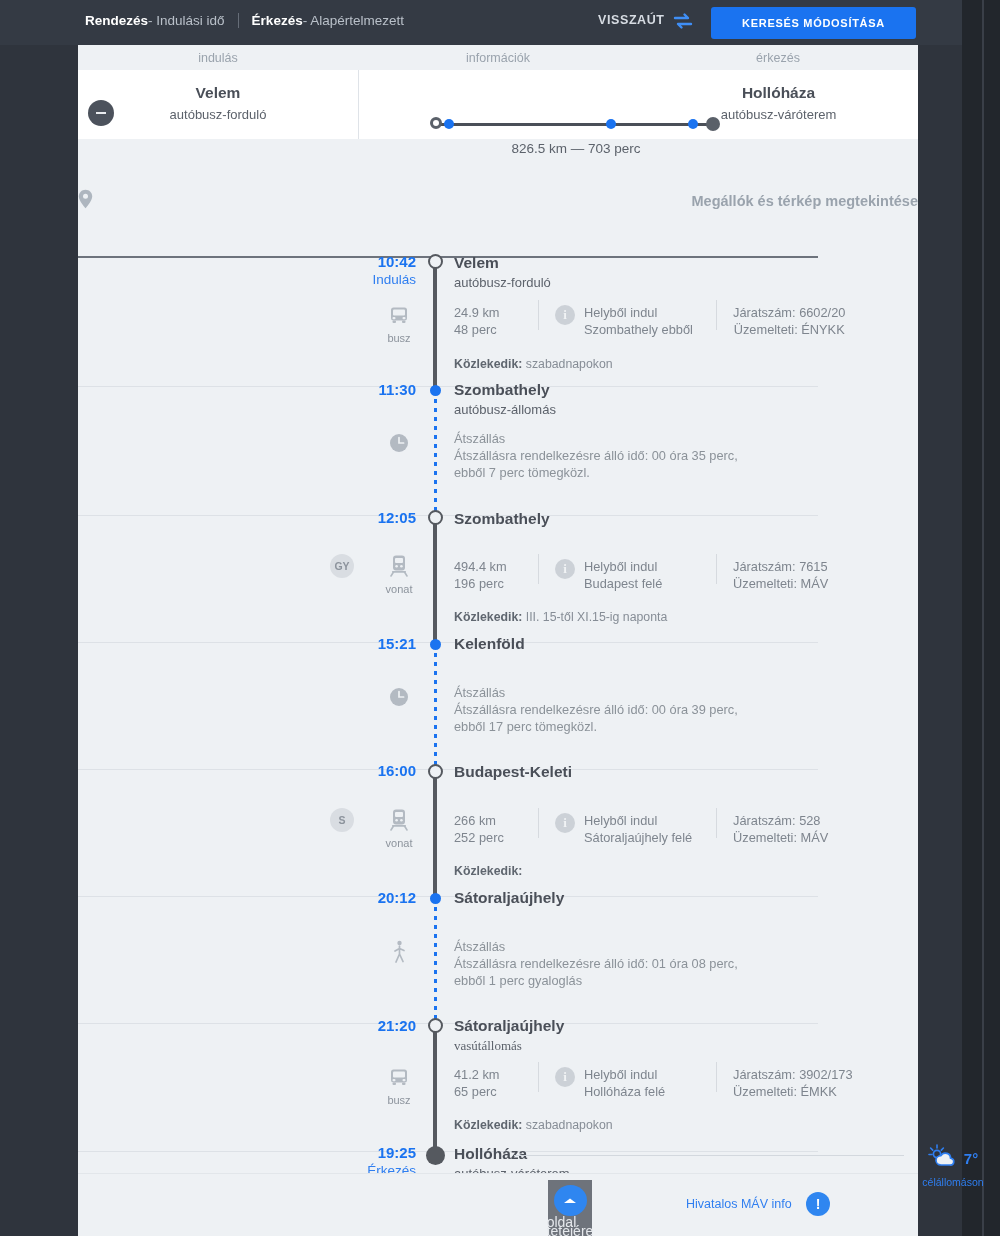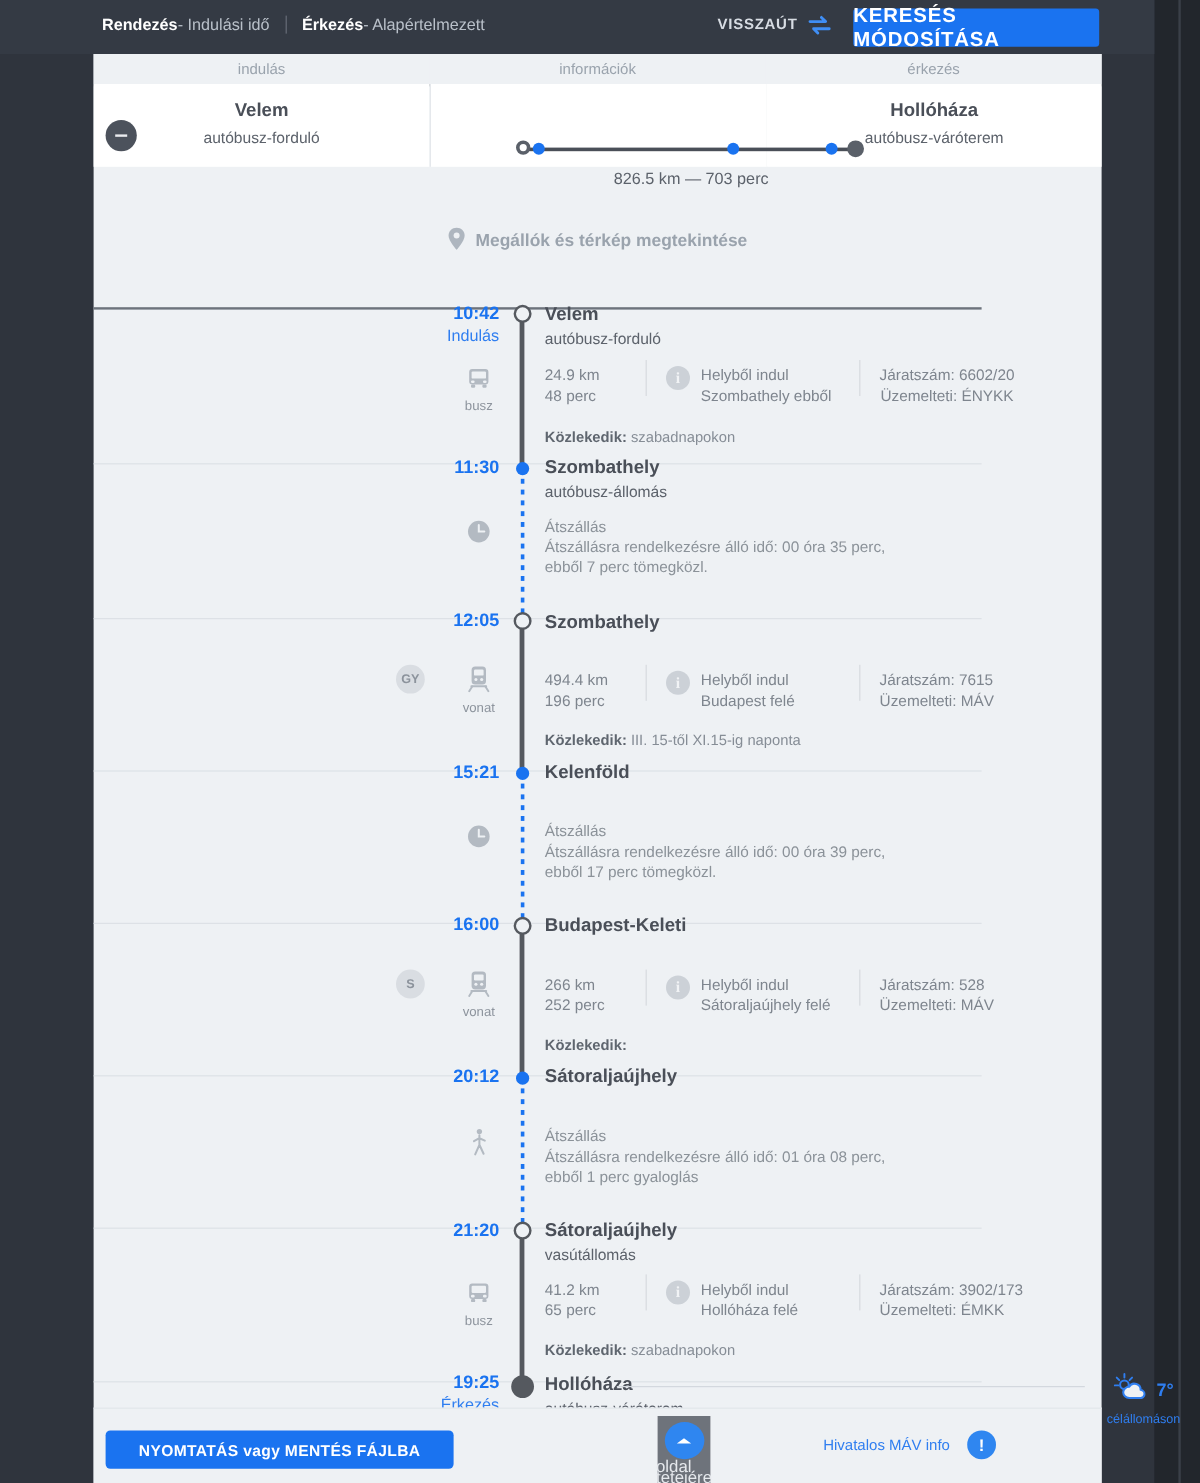--- a/index.html
+++ b/index.html
@@ -19,21 +19,21 @@
   #toolbar{position:absolute;left:0;top:0;width:962px;height:45px;background:#343a44;}
   #sortline{position:absolute;left:85px;top:13px;font-size:13.5px;color:#b9c0c9;white-space:nowrap;}
   #sortline b{color:#ffffff;font-weight:bold;}
   #sortline .sep{display:inline-block;width:1px;height:15px;background:#666d78;
                  vertical-align:-3px;margin:0 13px;}
   #sortline .dash{color:#b9c0c9;}
   #returnbtn{position:absolute;left:598px;top:13px;font-size:12.5px;letter-spacing:.6px;
              font-weight:bold;color:#d7dce3;white-space:nowrap;}
   #swapicon{position:absolute;left:672px;top:11px;width:22px;height:20px;}
   #modbtn{position:absolute;left:711px;top:7px;width:205px;height:32px;background:#1a73f0;
-          border-radius:3px;color:#fff;font-size:17px;font-weight:bold;letter-spacing:.7px;
+          border-radius:3px;color:#fff;font-size:11px;font-weight:bold;letter-spacing:.7px;
           display:flex;align-items:center;justify-content:center;}
 
   
   #panel{position:absolute;left:78px;top:45px;width:840px;height:1191px;background:#eef1f4;}
 
   
   #hdr{position:absolute;left:0;top:0;width:840px;height:94px;}
   .hcolhdr{position:absolute;top:0;height:25px;font-size:12.5px;color:#9aa3ad;
            display:flex;align-items:center;justify-content:center;background:#eef1f4;}
   .hcell{position:absolute;top:25px;height:69px;background:#ffffff;}
@@ -52,21 +52,21 @@
   #minibar .line{position:absolute;left:10px;top:6px;width:272px;height:3px;background:#4a4f58;}
   #minibar .ring{position:absolute;left:0px;top:0px;width:12px;height:12px;border-radius:50%;
                  border:3px solid #5a6069;background:#ffffff;box-sizing:border-box;}
   #minibar .dot{position:absolute;top:2px;width:10px;height:10px;border-radius:50%;background:#1a73f0;}
   #minibar .endd{position:absolute;right:0;top:0px;width:14px;height:14px;border-radius:50%;background:#5a6069;}
   #miniinfo{position:absolute;left:358px;top:96px;width:280px;text-align:center;
             font-size:13.5px;color:#5c626b;}
 
   
   #maplink{position:absolute;left:0;top:119px;width:840px;height:74px;
-           display:flex;align-items:center;justify-content:center;gap:8px;}
+           display:flex;align-items:center;justify-content:space-between;gap:8px;}
   #maplink .txt{font-size:14.5px;font-weight:bold;color:#9aa3ad;}
 
   
   #itin{position:absolute;left:0;top:193px;width:840px;height:935px;}
   .rowline{position:absolute;left:0;height:1px;background:#dde1e6;width:740px;}
   .rowline.strong{background:#6d737c;height:2px;}
   .timecol{position:absolute;width:64px;text-align:right;}
   .tm{font-size:15px;font-weight:bold;color:#1a73f0;line-height:18px;}
   .tlabel{font-size:13.5px;color:#2f7ef0;line-height:17px;}
   .stopname{position:absolute;font-size:15.5px;font-weight:bold;color:#4a4f58;}
@@ -387,21 +387,21 @@
         <div>Átszállás</div>
         <div>Átszállásra rendelkezésre álló idő: 01 óra 08 perc,</div>
         <div>ebből 1 perc gyaloglás</div>
       </div>
 
       <div class="mk-ring" style="top:780px;"></div>
       <div class="timecol" style="left:274px;top:779px;">
         <div class="tm">21:20</div>
       </div>
       <div class="stopname" style="left:376px;top:779px;">Sátoraljaújhely</div>
-      <div class="stopsub" style="left:376px;top:800px;">vasútállomás</div>
+      <div class="stopsub" style="left:376px;top:800px;font-family:Liberation Serif, serif;">vasútállomás</div>
 
       <div class="modecol" style="top:828px;">
         <span>
           <svg width="22" height="22" viewBox="0 0 22 22">
             <rect x="3" y="3.5" width="16" height="13" rx="2.5" fill="#b3bac2"></rect>
             <rect x="5" y="5.5" width="12" height="6" rx="1" fill="#eef1f4"></rect>
             <rect x="4.5" y="13" width="3" height="2.2" rx="1" fill="#eef1f4"></rect>
             <rect x="14.5" y="13" width="3" height="2.2" rx="1" fill="#eef1f4"></rect>
             <rect x="4.5" y="16.5" width="3.5" height="2.6" rx="1" fill="#b3bac2"></rect>
             <rect x="14" y="16.5" width="3.5" height="2.6" rx="1" fill="#b3bac2"></rect>
@@ -455,21 +455,20 @@
                      C14.1 10.6 16.6 9.6 19 10.4 C21.2 11.1 22.6 13.1 22.5 15.2
                      C24.6 15.6 26 17.4 25.7 19.3 C25.4 21.1 23.7 22.3 21.7 22 Z" fill="#eef1f4" stroke="#2f7ef0" stroke-width="1.7" stroke-linejoin="round"></path>
           </svg>
         </span>
         <span class="temp">7°</span>
       </div>
       <div class="wsub">célállomáson</div>
     </div>
 
     <div id="bottom">
-      <div id="printbtn">NYOMTATÁS vagy MENTÉS FÁJLBA</div>
       <div id="mavlink">Hivatalos MÁV info</div>
       <div id="mavico">!</div>
     </div>
   </div>
 
   <div id="totop">
     <div class="circ">
       <svg width="16" height="12" viewBox="0 0 16 12">
         <path d="M2 8 L8 3.5 L14 8 Z" fill="#ffffff"></path>
       </svg>

